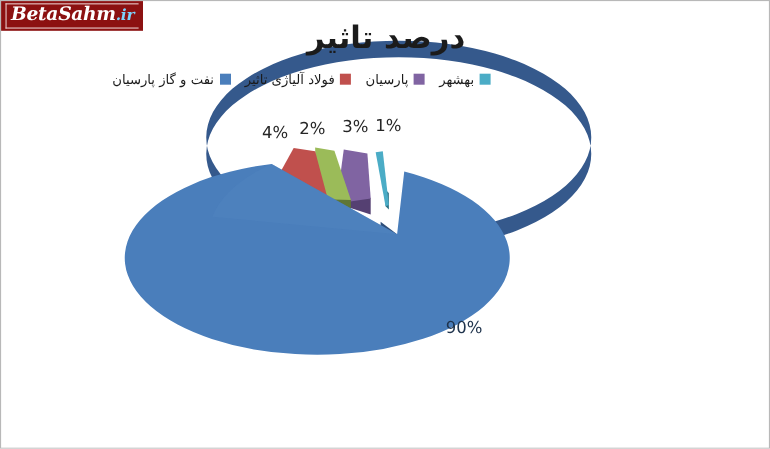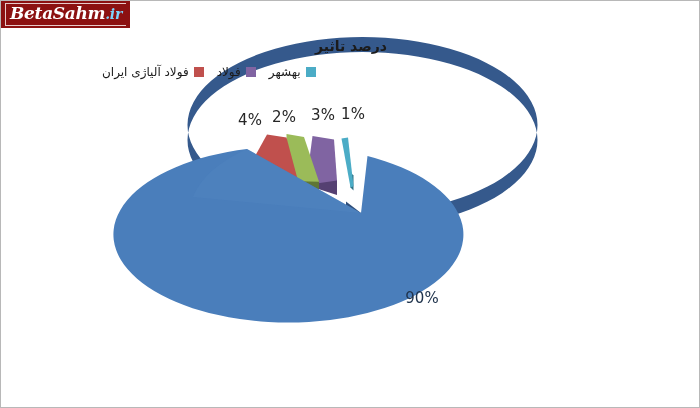--- a/index.html
+++ b/index.html
@@ -61,27 +61,26 @@
     color: #7dd3fc;
     font-style: italic;
   }
   #chart-title {
     position: absolute;
     left: 0;
     top: 17px;
     width: 700px;
     text-align: center;
     font-family: "DejaVu Sans", "Liberation Sans", sans-serif;
-    font-size: 14px;
+    font-size: 28px;
     font-weight: bold;
     color: #1b1b1b;
     direction: rtl;
     unicode-bidi: bidi-override;
     z-index: 20;
-    margin-top: 20px;
   }
   #legend {
     position: absolute;
     left: 88px;
     top: 62px;
     width: 504px;
     height: 18px;
     display: flex;
     flex-direction: row-reverse;
     align-items: center;
@@ -134,26 +133,30 @@
 
   <div id="logo-banner">
     <div id="logo-inner"></div>
     <div id="logo-text"><span>BetaSahm</span><span class="tld">.ir</span></div>
   </div>
 
   <div id="chart-title">درصد تاثیر</div>
 
   <div id="legend">
     <div class="legend-item">
+      <span class="legend-swatch" style="background:#4A7EBB"></span>
+      <span class="legend-label">نفت و گاز پارسیان</span>
+    </div>
+    <div class="legend-item">
       <span class="legend-swatch" style="background:#C0504D"></span>
-      <span class="legend-label">فولاد آلیاژی ایران</span>
+      <span class="legend-label">فولاد آلیاژی تاثیر</span>
     </div>
     <div class="legend-item">
       <span class="legend-swatch" style="background:#8064A2"></span>
-      <span class="legend-label">فولاد</span>
+      <span class="legend-label">پارسیان</span>
     </div>
     <div class="legend-item">
       <span class="legend-swatch" style="background:#4BACC6"></span>
       <span class="legend-label">بهشهر</span>
     </div>
   </div>
 
   <svg id="pie-svg" width="700" height="408" viewBox="0 0 700 408">
 
     <g>

